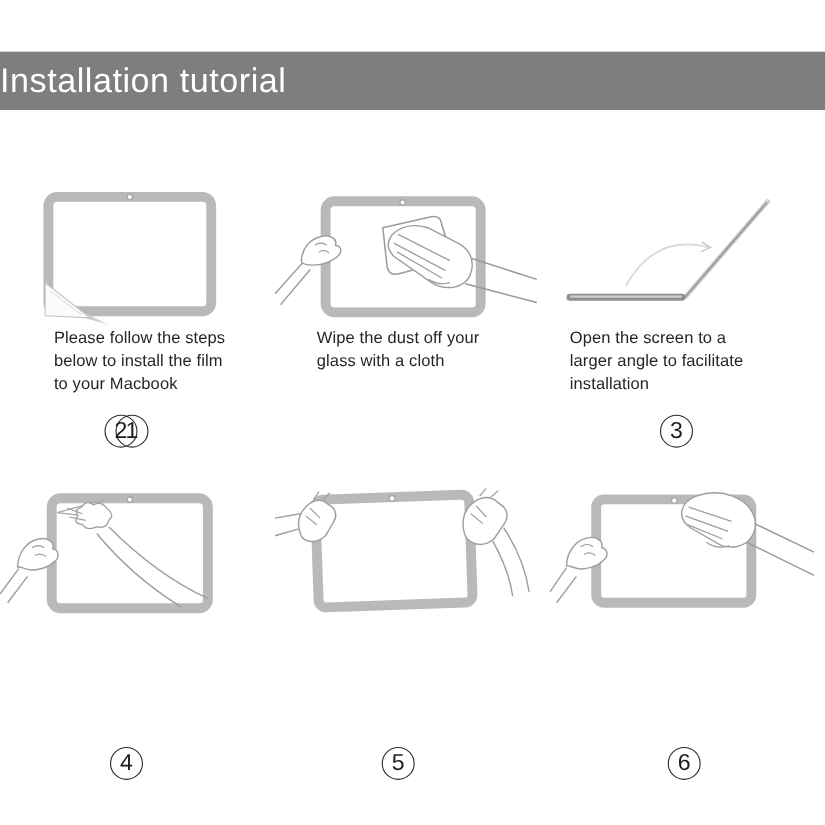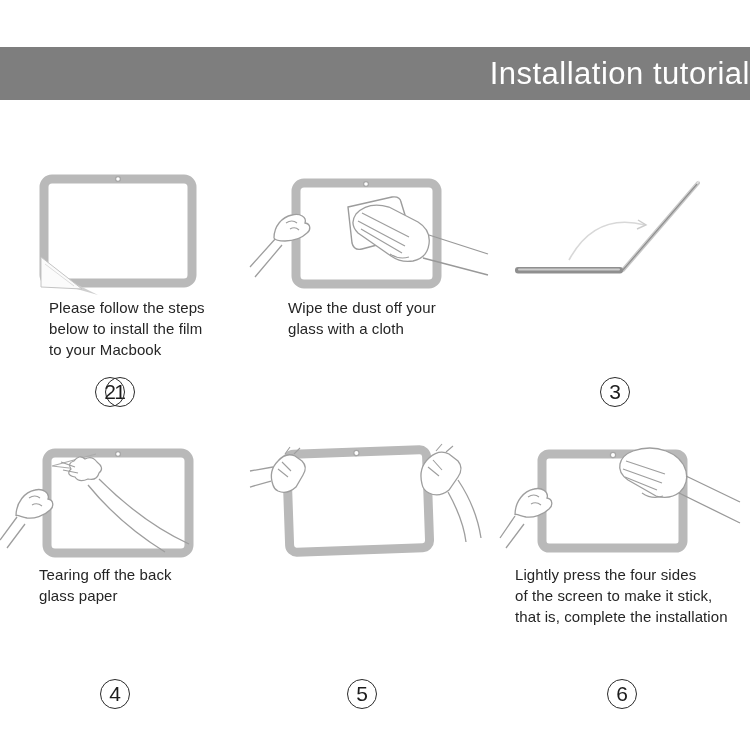--- a/index.html
+++ b/index.html
@@ -5,21 +5,21 @@
   html,body{margin:0;padding:0;}
   body{
     width:750px;height:750px;background:#ffffff;position:relative;
     font-family:"Liberation Sans","DejaVu Sans",sans-serif;
     -webkit-font-smoothing:antialiased;
   }
   .page{position:absolute;inset:0;width:750px;height:750px;overflow:hidden;background:#fff;}
 
   
   .header{position:absolute;left:0;top:47px;width:750px;height:53px;background:#7e7e7e;
-          display:flex;align-items:center;justify-content:flex-end;}
+          display:flex;align-items:center;justify-content:flex-start;}
   .header .title{color:#ffffff;font-size:31px;letter-spacing:0.5px;font-weight:400;}
 
   
   .grid{position:absolute;left:0;top:100px;width:680px;display:grid;
         grid-template-columns:250px 250px 250px;grid-template-rows:300px 350px;margin-top:12px;}
   .cell{position:relative;width:250px;}
 
   .illus{position:absolute;}
   .caption{
     position:absolute;font-size:15px;line-height:21px;color:#252525;
@@ -117,20 +117,23 @@
           <path d="M133,50 L141,55 L132,59" fill="none" stroke="#cccccc" stroke-width="1.4"></path>
 
           <path d="M118,100 L193,13" stroke="#c6c6c6" stroke-width="4" stroke-linecap="round" fill="none"></path>
           <path d="M120,97 L194,11" stroke="#e2e2e2" stroke-width="1.2" fill="none"></path>
           <path d="M117,101 L192,14" stroke="#8f8f8f" stroke-width="1.3" fill="none"></path>
 
           <rect x="10" y="97" width="108" height="6.5" rx="3" fill="#8f8f8f"></rect>
           <rect x="13" y="98.6" width="102" height="2" rx="1" fill="#cdcdcd"></rect>
         </svg>
       </div>
+      <div class="caption">Open the screen to a
+larger angle to facilitate
+installation</div>
       <div class="num">3</div>
     </div>
 
     <div class="cell row2 s4">
       <div class="illus">
         <svg width="212" height="132" viewBox="0 0 212 132">
           <rect x="47" y="13" width="142" height="100" rx="8" fill="#ffffff" stroke="#b9b9b9" stroke-width="9"></rect>
           <circle cx="118" cy="14" r="2.4" fill="#ffffff" stroke="#a6a6a6" stroke-width="1.2"></circle>
 
           <path d="M52,26 L96,14 M52,26 L86,30" stroke="#ababab" stroke-width="1.2" fill="none"></path>
@@ -138,22 +141,20 @@
           <path d="M97,22 Q92,15 85,19 Q79,14 74,21 Q67,23 71,29 Q65,35 75,37 Q79,43 88,39 Q97,41 99,33 Q105,28 97,22 Z" fill="#ffffff" stroke="#9e9e9e" stroke-width="1.2"></path>
           <path d="M75,27 L61,22 M78,33 L63,30" stroke="#9e9e9e" stroke-width="1.1" fill="none"></path>
 
           <path d="M99,39 C122,62 152,87 189,104 M88,45 C110,72 136,94 165,112" stroke="#9e9e9e" stroke-width="1.3" fill="none"></path>
 
           <path d="M0,100 L17,77 M7,108 L25,84" stroke="#9e9e9e" stroke-width="1.3" fill="none"></path>
           <path d="M16,76 C16,62 25,52 35,50 C43,48 50,53 48,59 C54,60 54,67 50,70 C44,76 34,79 27,78 C21,77 17,74 16,76 Z" fill="#ffffff" stroke="#9e9e9e" stroke-width="1.3"></path>
           <path d="M29,58 Q35,54 40,58 M32,65 Q37,62 42,66" stroke="#9e9e9e" stroke-width="1.1" fill="none"></path>
         </svg>
       </div>
-      <div class="caption">Tearing off the back
-glass paper</div>
       <div class="num">4</div>
     </div>
 
     <div class="cell row2 s5">
       <div class="illus">
         <svg width="248" height="132" viewBox="0 0 248 132">
           <g transform="rotate(-2 108 58)">
             <rect x="38" y="12" width="140" height="98" rx="7" fill="#ffffff" stroke="#b9b9b9" stroke-width="9"></rect>
             <circle cx="108" cy="13" r="2.6" fill="#ffffff" stroke="#a6a6a6" stroke-width="1.2"></circle>
           </g>
@@ -178,20 +179,17 @@
 
           <path d="M120,24 Q122,15 133,11 Q150,5 166,11 Q182,17 186,31 Q189,43 180,52 Q170,60 156,56 L128,40 Q118,33 120,24 Z" fill="#ffffff" stroke="#9e9e9e" stroke-width="1.3"></path>
           <path d="M126,21 L165,34 M123,29 L162,43 M125,37 L157,50 M142,53 Q152,60 163,56" stroke="#9e9e9e" stroke-width="1.2" fill="none"></path>
           <path d="M186,36 L240,62 M179,53 L240,83" stroke="#999999" stroke-width="1.3" fill="none"></path>
 
           <path d="M0,98 L15,76 M6,108 L24,84" stroke="#9e9e9e" stroke-width="1.3" fill="none"></path>
           <path d="M15,75 C15,61 24,51 34,49 C42,47 49,52 47,58 C53,59 53,66 49,69 C43,75 33,78 26,77 C20,76 16,73 15,75 Z" fill="#ffffff" stroke="#9e9e9e" stroke-width="1.3"></path>
           <path d="M28,57 Q34,53 39,57 M31,64 Q36,61 41,65" stroke="#9e9e9e" stroke-width="1.1" fill="none"></path>
         </svg>
       </div>
-      <div class="caption">Lightly press the four sides
-of the screen to make it stick,
-that is, complete the installation</div>
       <div class="num">6</div>
     </div>
 
   </div>
 </div>
 
 </body></html>

